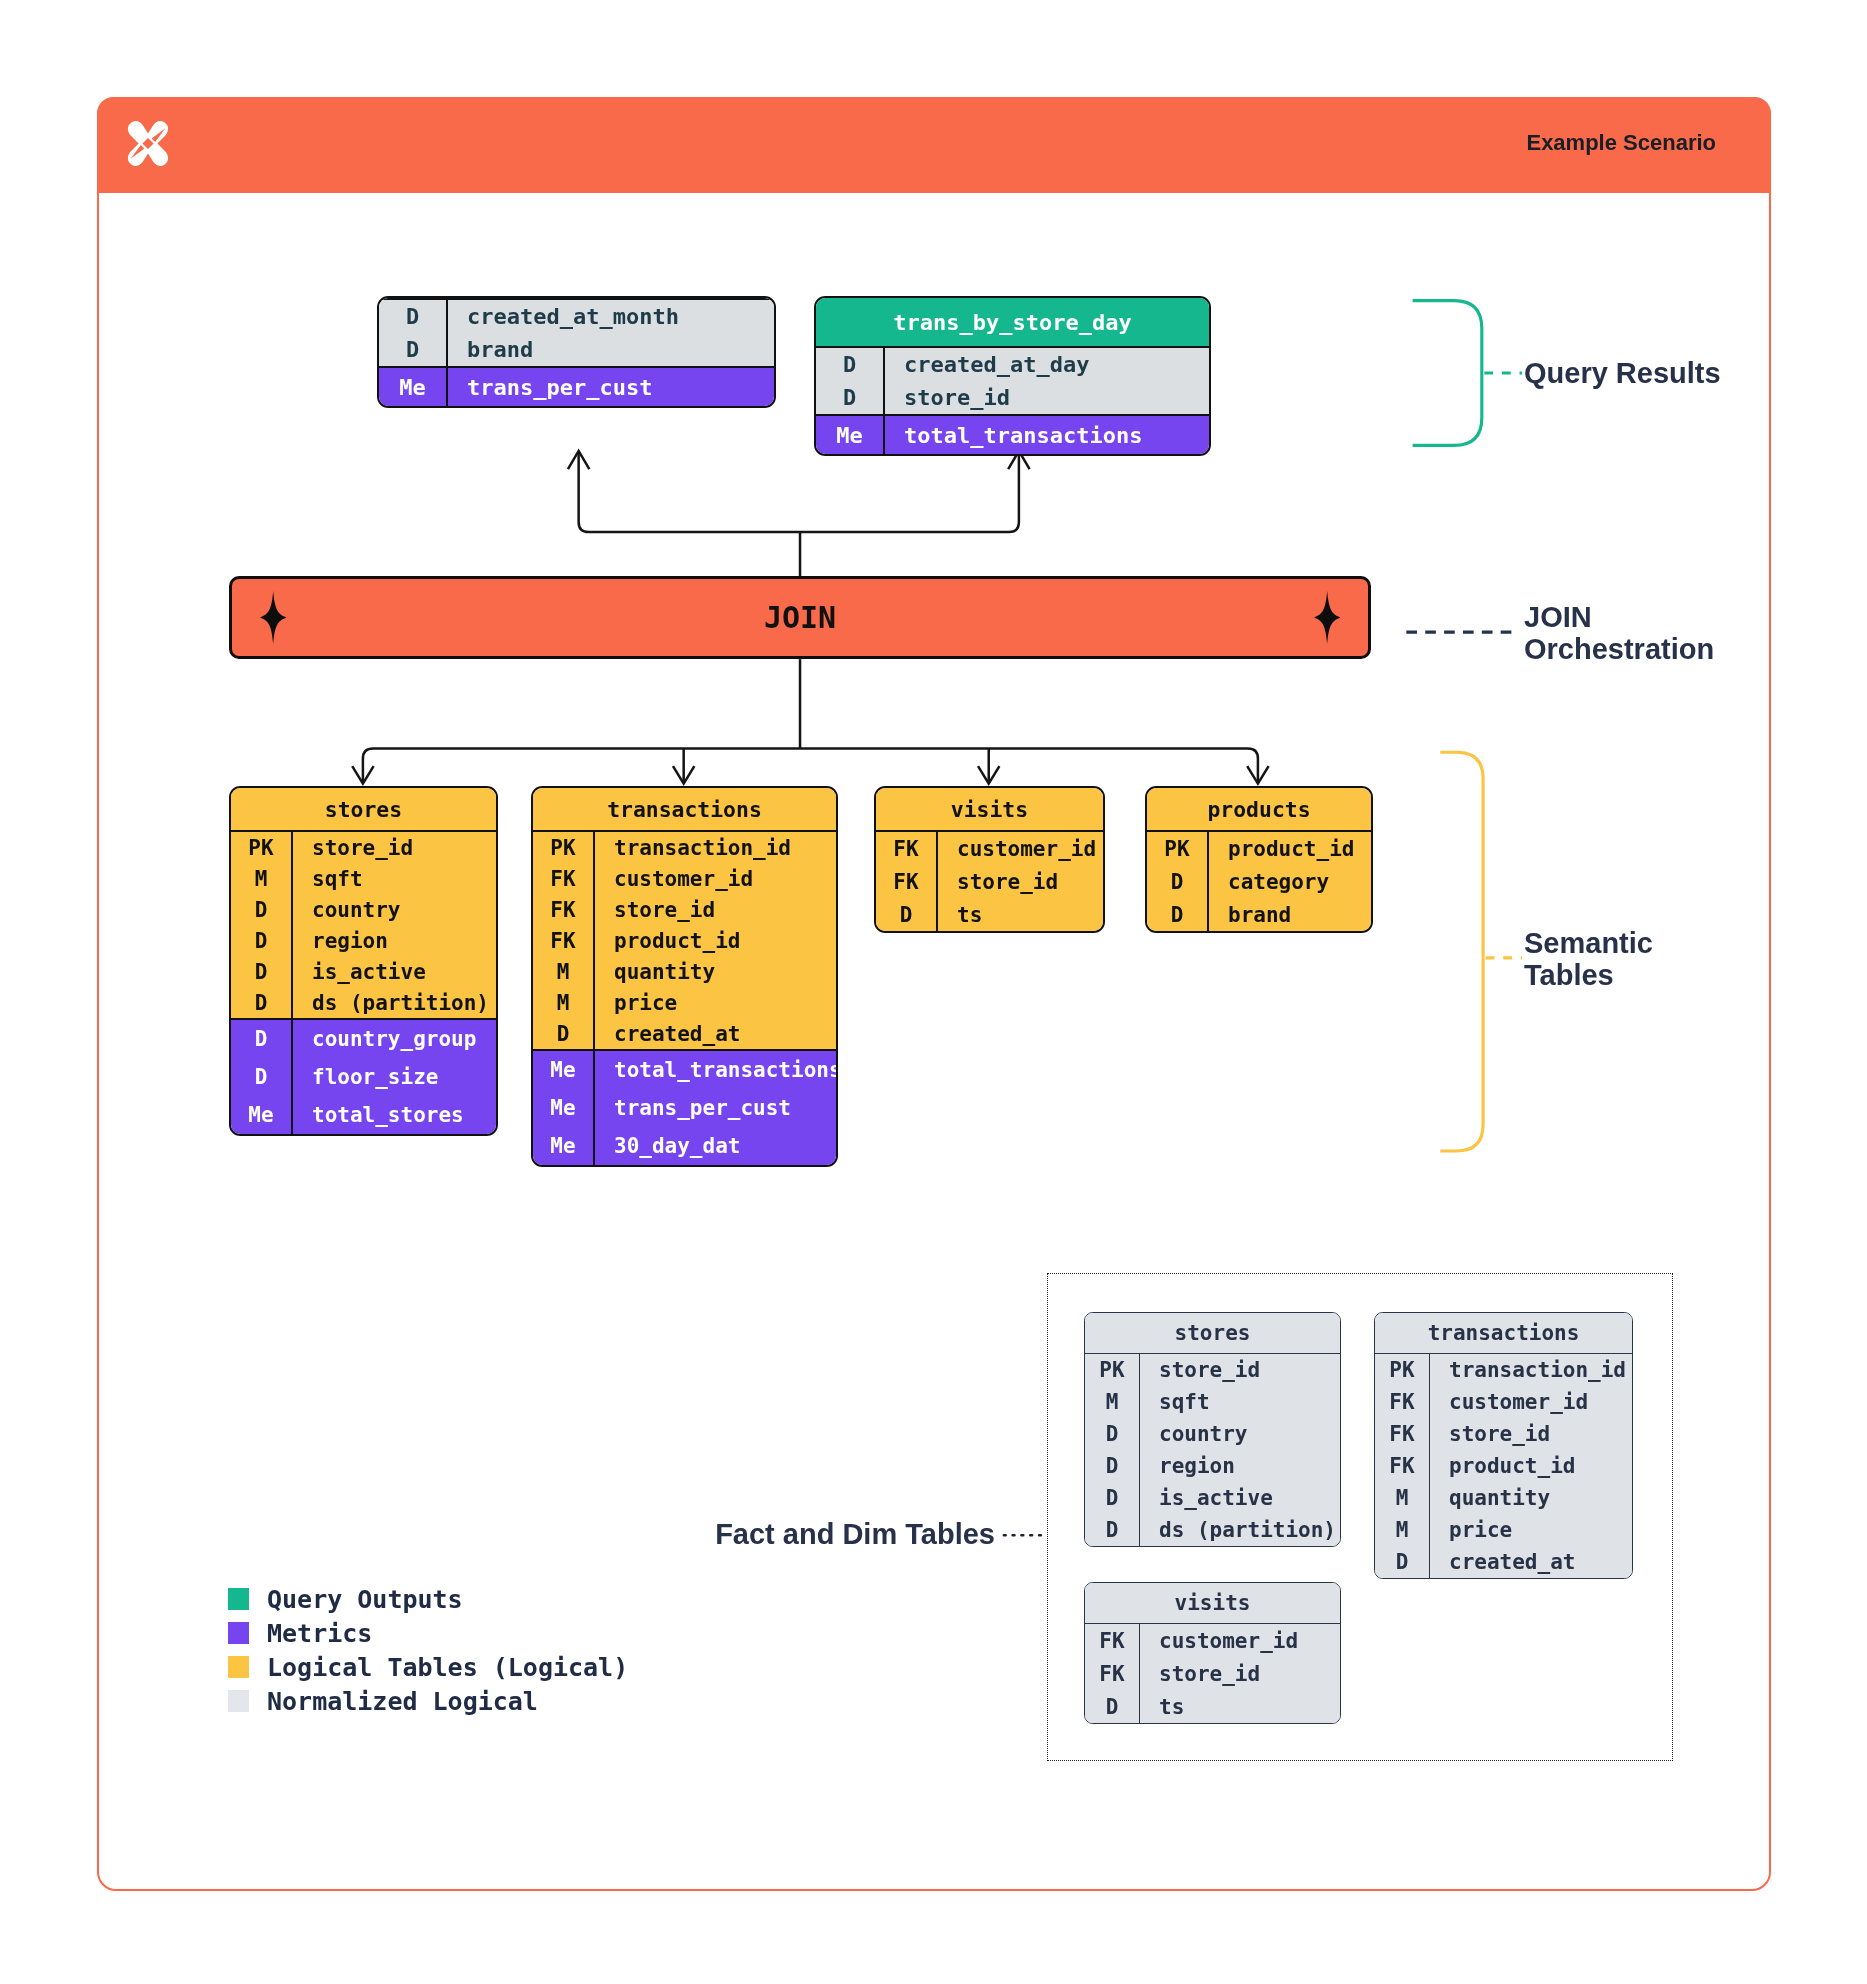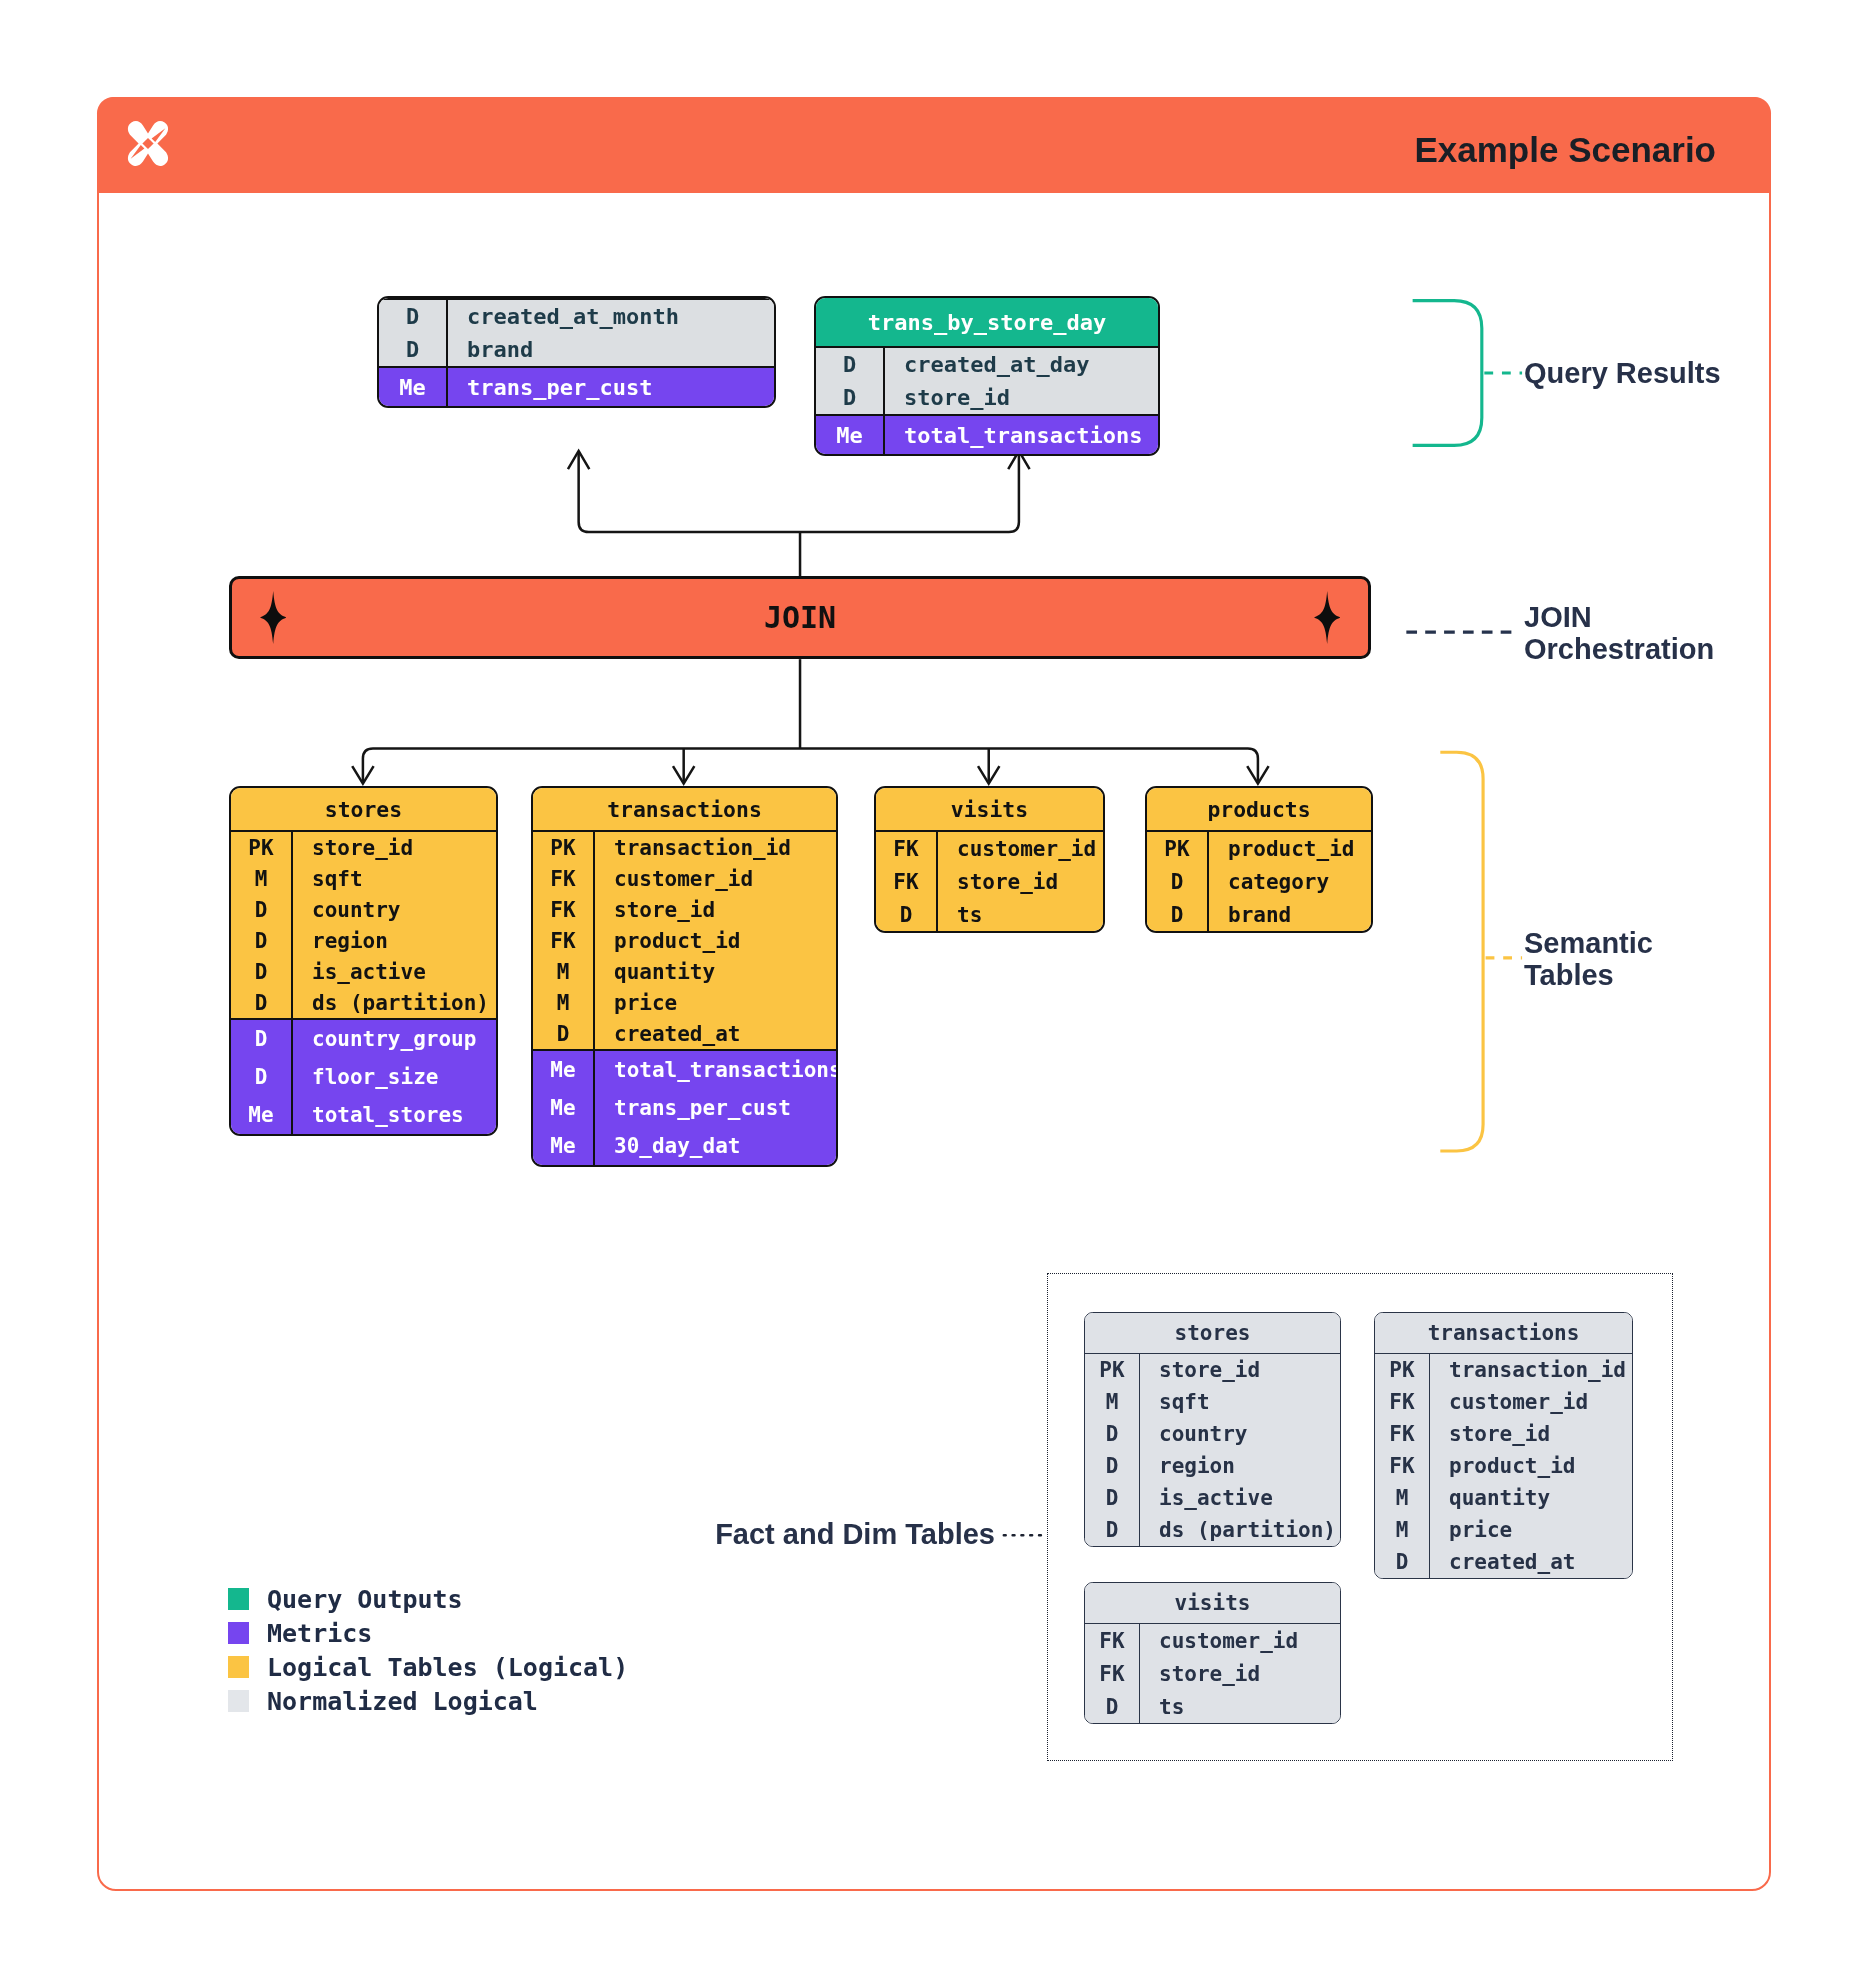--- a/index.html
+++ b/index.html
@@ -5,21 +5,21 @@
   html,body{margin:0;padding:0;width:1868px;height:1985px;background:#ffffff;overflow:hidden;
     font-family:"DejaVu Sans Mono", monospace;}
   *{box-sizing:border-box;}
 
   
   .card{position:absolute;left:97px;top:97px;width:1674px;height:1794px;
     background:#ffffff;border:2.5px solid var(--orange);border-radius:19px;}
   .card-header{position:absolute;left:97px;top:97px;width:1674px;height:96px;
     background:var(--orange);border-radius:16.4px 16.4px 0 0;}
   .card-title{position:absolute;top:33px;right:55px;font-family:"Liberation Sans",sans-serif;
-    font-weight:bold;font-size:35px;color:#191f26;}
+    font-weight:bold;font-size:22px;color:#191f26;}
   .logo{position:absolute;left:25px;top:20px;width:52px;height:53px;}
 
   
   .tbl{position:absolute;overflow:hidden;background:#fff;}
   .tbl.green,.tbl.yellow{border:2.5px solid #111;border-radius:11.3px;}
   .tbl.gray{border:1.9px solid #2a3447;border-radius:8.8px;}
   .tbl-h{display:flex;align-items:center;justify-content:center;font-weight:bold;}
   .green .tbl-h{background:var(--green);color:#ffffff;font-size:22px;}
   .yellow .tbl-h{background:var(--yellow);color:#121212;font-size:21.4px;}
   .gray .tbl-h{background:#dfe2e7;color:#273247;font-size:21px;}
@@ -134,21 +134,21 @@
           <span class="v">brand</span>
         </div>
       </div>
       <div class="tbl-sec sec-metric">
         <div class="row" style="height: 38px;">
           <span class="k" style="width: 69px;">Me</span>
           <span class="v">trans_per_cust</span>
         </div>
       </div>
     </div>
-    <div class="tbl green" style="left: 814px; top: 296px; width: 346px;">
+    <div class="tbl green" style="left: 814px; top: 296px; width: 397px;">
       <div class="tbl-h" style="height: 48px;">trans_by_store_day</div>
       <div class="tbl-sec sec-dim">
         <div class="row" style="height: 33px;">
           <span class="k" style="width: 69px;">D</span>
           <span class="v">created_at_day</span>
         </div>
         <div class="row" style="height: 33px;">
           <span class="k" style="width: 69px;">D</span>
           <span class="v">store_id</span>
         </div>

